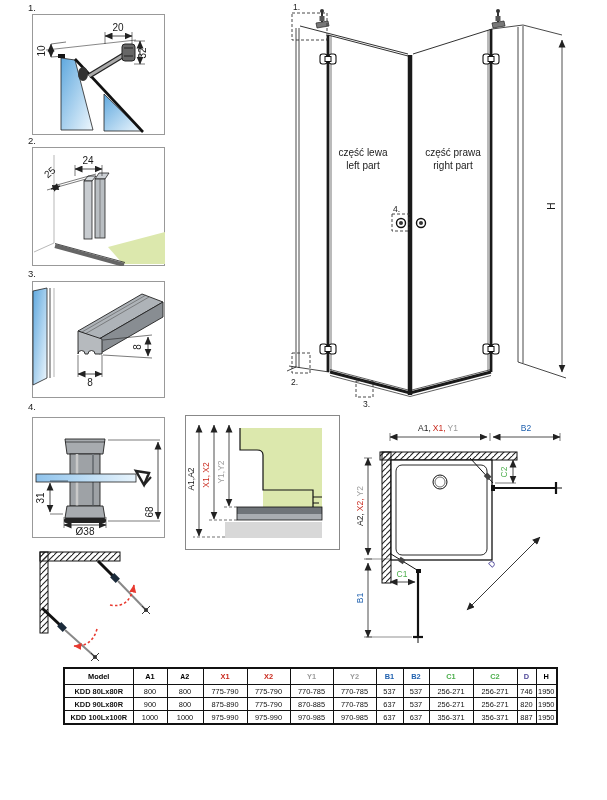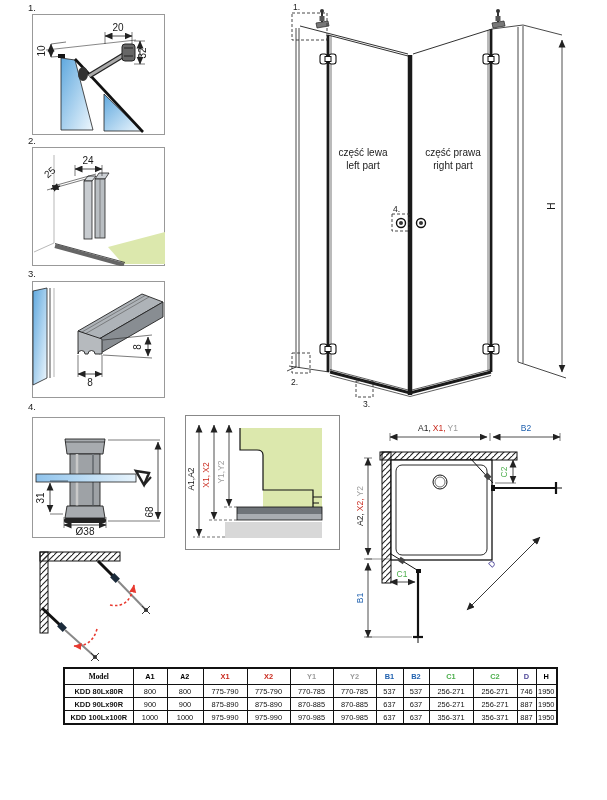--- a/index.html
+++ b/index.html
@@ -324,21 +324,21 @@
       <col style="width:43px">
         <col style="width:27px">
         <col style="width:26px">
       <col style="width:44px">
         <col style="width:44px">
         <col style="width:19px">
         <col style="width:21px">
     </colgroup>
     <thead>
         <tr>
-          <th style="color: rgb(0, 0, 0); font-family: Liberation Serif, serif;">Model</th>
+          <th style="color: rgb(0, 0, 0);">Model</th>
           <th style="color: rgb(0, 0, 0);">A1</th>
           <th style="color: rgb(0, 0, 0); font-family: Liberation Mono, monospace;">A2</th>
           <th style="color: rgb(201, 41, 29);">X1</th>
           <th style="color: rgb(201, 41, 29);">X2</th>
           <th style="color: rgb(155, 155, 155);">Y1</th>
           <th style="color: rgb(155, 155, 155);">Y2</th>
           <th style="color: rgb(29, 95, 174);">B1</th>
           <th style="color: rgb(29, 95, 174);">B2</th>
           <th style="color: rgb(76, 174, 76);">C1</th>
           <th style="color: rgb(76, 174, 76);">C2</th>
@@ -356,32 +356,32 @@
           <td>770-785</td>
           <td>770-785</td>
           <td>537</td>
           <td>537</td>
           <td>256-271</td>
           <td>256-271</td>
           <td>746</td>
           <td>1950</td>
         </tr>
         <tr>
-          <td class="model">KDD 90Lx90R</td>
+          <td class="model">KDD 90Lx80R</td>
           <td>900</td>
-          <td>900</td>
+          <td>800</td>
           <td>875-890</td>
-          <td>875-890</td>
+          <td>775-790</td>
           <td>870-885</td>
-          <td>870-885</td>
+          <td>770-785</td>
           <td>637</td>
-          <td>637</td>
+          <td>537</td>
           <td>256-271</td>
           <td>256-271</td>
-          <td>887</td>
+          <td>820</td>
           <td>1950</td>
         </tr>
         <tr>
           <td class="model">KDD 100Lx100R</td>
           <td>1000</td>
           <td>1000</td>
           <td>975-990</td>
           <td>975-990</td>
           <td>970-985</td>
           <td>970-985</td>

